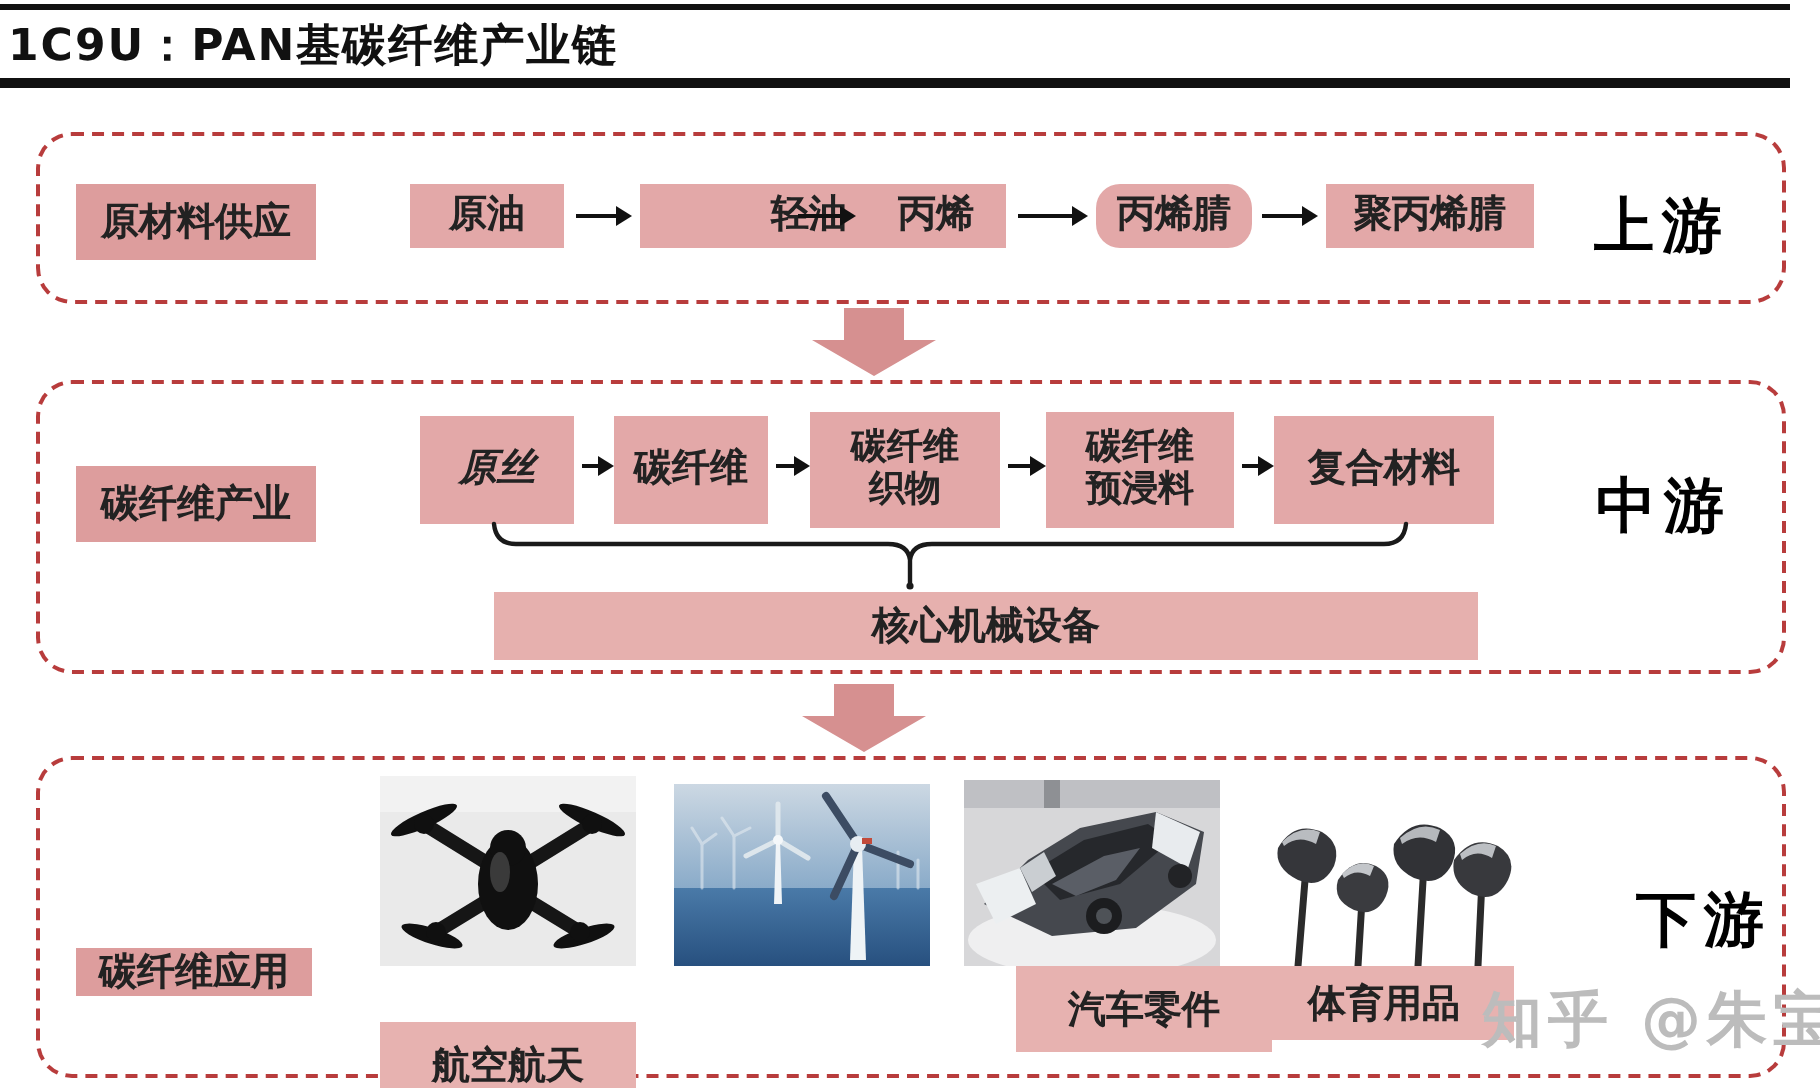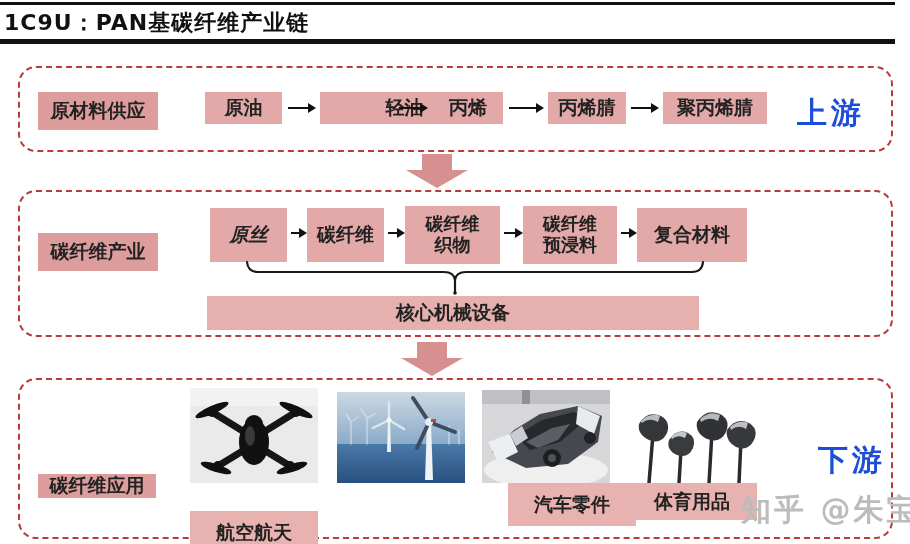--- a/index.html
+++ b/index.html
@@ -13,23 +13,23 @@
   .section{position:absolute;left:18px;width:871px;border:2px dashed #b83c3c;border-radius:18px;background:#fff;}
   #sec-up{top:66px;height:82px;}
   #sec-mid{top:190px;height:143px;}
   #sec-down{top:378px;height:157px;}
 
   .pinkbox{position:absolute;display:flex;align-items:center;justify-content:center;
            background:#e3a8a8;color:#222;font-weight:bold;text-align:center;}
   .category{background:#dd9d9d;font-size:19px;}
   .flowbox{font-size:19px;white-space:pre-line;line-height:1.15;}
   .caption{background:#e7b2b0;font-size:19px;}
-  .equipment{background:#e6b0ae;font-size:19px;}
-
-  .stage-label{position:absolute;font-size:30px;font-weight:bold;color:#1d4ed8;letter-spacing:4px;white-space:nowrap;}
+  .equipment{background:#e6b0ae;font-size:19px;margin-left:40px;}
+
+  .stage-label{position:absolute;font-size:30px;font-weight:bold;color:#000000;letter-spacing:4px;white-space:nowrap;}
 
   .arr{position:absolute;height:2px;background:#111;}
   .arr::after{content:"";position:absolute;right:-8px;top:-4px;width:0;height:0;
               border-left:8px solid #111;border-top:5px solid transparent;border-bottom:5px solid transparent;}
 
   .bigarrow{position:absolute;}
 
   .photo{position:absolute;overflow:hidden;}
   .photo svg{display:block;}
 
@@ -46,21 +46,21 @@
   <div class="rule-thick"></div>
 
   <div class="section" id="sec-up"></div>
   <div class="pinkbox flowbox" style="left:205px;top:92px;width:77px;height:32px;">原油</div>
   <div class="pinkbox category" style="left:38px;top:92px;width:120px;height:38px;">原材料供应</div>
   <div class="arr" style="left:288px;top:107px;width:20px;"></div>
   <div class="pinkbox flowbox" style="left:320px;top:92px;width:73px;height:32px;padding-left:48px;">轻油</div>
   <div class="arr" style="left:399px;top:107px;width:21px;"></div>
   <div class="pinkbox flowbox" style="left:433px;top:92px;width:70px;height:32px;">丙烯</div>
   <div class="arr" style="left:509px;top:107px;width:27px;"></div>
-  <div class="pinkbox flowbox" style="left:548px;top:92px;width:78px;height:32px;">丙烯腈</div>
+  <div class="pinkbox flowbox" style="left:548px;top:92px;width:78px;height:32px;border-radius:12px;">丙烯腈</div>
   <div class="arr" style="left:631px;top:107px;width:20px;"></div>
   <div class="pinkbox flowbox" style="left:663px;top:92px;width:104px;height:32px;">聚丙烯腈</div>
   <div class="stage-label" style="left:797px;top:93px;">上游</div>
 
   <svg class="bigarrow" style="left:406px;top:154px;" width="62" height="34" viewBox="0 0 62 34">
     <polygon points="16,0 46,0 46,16 62,16 31,34 0,16 16,16" fill="#d69090"></polygon>
   </svg>
 
   <div class="section" id="sec-mid"></div>
   <div class="pinkbox category" style="left:38px;top:233px;width:120px;height:38px;">碳纤维产业</div>
@@ -68,20 +68,21 @@
   <div class="arr" style="left:291px;top:232px;width:8px;"></div>
   <div class="pinkbox flowbox" style="left:307px;top:208px;width:77px;height:54px;">碳纤维</div>
   <div class="arr" style="left:388px;top:232px;width:9px;"></div>
   <div class="pinkbox flowbox" style="left:405px;top:206px;width:95px;height:58px;font-size:18px;">碳纤维
 织物</div>
   <div class="arr" style="left:504px;top:232px;width:11px;"></div>
   <div class="pinkbox flowbox" style="left:523px;top:206px;width:94px;height:58px;font-size:18px;">碳纤维
 预浸料</div>
   <div class="arr" style="left:621px;top:232px;width:8px;"></div>
   <div class="pinkbox flowbox" style="left:637px;top:208px;width:110px;height:54px;">复合材料</div>
+  <div class="stage-label" style="left:798px;top:233px;">中游</div>
 
   <svg class="bigarrow" style="left:240px;top:256px;" width="470" height="42" viewBox="0 0 470 42">
     <path d="M7,6 Q8,16 18,16 L204,16 Q214,16 215,24 L215,36 M215,24 Q216,16 226,16 L452,16 Q462,16 463,6" fill="none" stroke="#1a1a1a" stroke-width="2.2" stroke-linecap="round"></path>
     <circle cx="215" cy="37" r="1.8" fill="#1a1a1a"></circle>
   </svg>
 
   <div class="pinkbox equipment" style="left:207px;top:296px;width:492px;height:34px;">核心机械设备</div>
 
   <svg class="bigarrow" style="left:401px;top:342px;" width="62" height="34" viewBox="0 0 62 34">
     <polygon points="16,0 46,0 46,16 62,16 31,34 0,16 16,16" fill="#d69090"></polygon>

